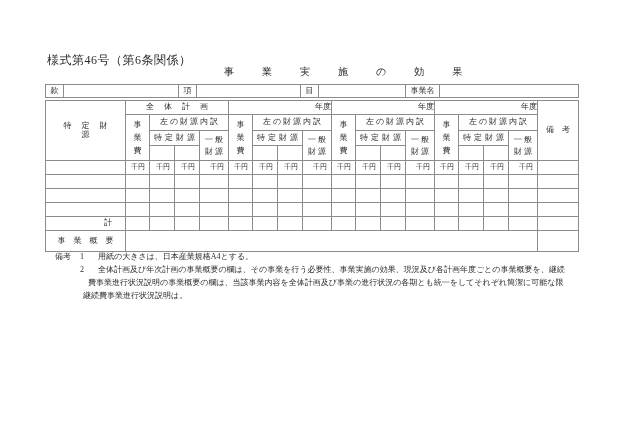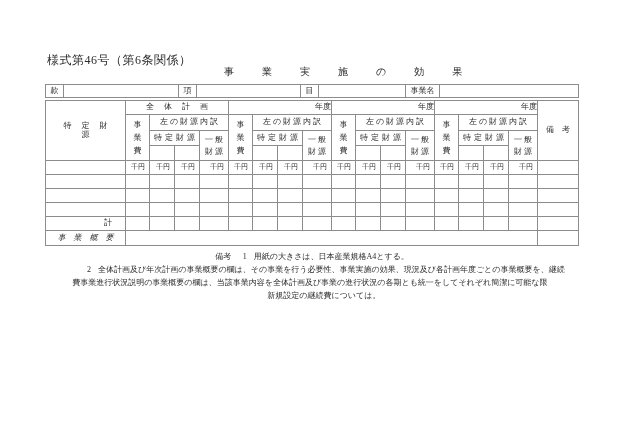--- a/index.html
+++ b/index.html
@@ -13,34 +13,34 @@
   }
   .content{position:absolute;left:45px;top:0;width:535px;}
   .form-number{position:absolute;left:2px;top:52px;font-size:12px;letter-spacing:0.5px;white-space:nowrap;}
   .doc-title{position:absolute;left:179px;top:65px;font-size:10px;letter-spacing:28px;white-space:nowrap;}
   table{border-collapse:collapse;table-layout:fixed;width:533px;}
   td{border:1px solid #8c8c8c;padding:0;font-size:8px;text-align:center;vertical-align:middle;overflow:hidden;line-height:1.1;}
   .top-table{position:absolute;left:0;top:84px;}
   .top-table tr{height:13px;}
   .main-table{position:absolute;left:0;top:100px;}
   tr.rA{height:14px;} tr.rB{height:16px;} tr.rC{height:15px;} tr.rD{height:15px;}
-  tr.rU{height:14px;} tr.rData{height:14px;} tr.rTotal{height:14px;} tr.rSum{height:15px;font-style:italic;}
+  tr.rU{height:14px;} tr.rData{height:14px;} tr.rTotal{height:14px;} tr.rSum{height:21px;}
   .ls10{letter-spacing:10px;padding-left:10px;}
   .ls8{letter-spacing:8px;padding-left:8px;}
   .ls3{letter-spacing:3px;padding-left:3px;}
   .ls2{letter-spacing:2px;padding-left:2px;}
   .yr{text-align:right;}
   .vc .vtext{width:10px;margin:0 auto;word-break:break-all;line-height:13px;text-align:center;}
   .gen div{line-height:12px;letter-spacing:2px;padding-left:2px;}
   .unit{text-align:right;padding-right:4px;font-size:7px;}
   .total-cell{text-align:center;padding-left:45px;}
-  .notes{position:absolute;left:10px;top:250px;font-size:8px;line-height:13px;white-space:nowrap;text-align:center;}
+  .notes{position:absolute;left:10px;top:250px;font-size:8px;line-height:13px;white-space:nowrap;}
   .note-row .note-label{display:inline-block;width:25px;}
   .note-row .note-num{display:inline-block;width:18px;}
-  .cont1{}
+  .cont1{margin-left:33px;}
   .cont2{margin-left:28px;}
 </style>
 </head>
 <body>
 
 <div class="page">
   <div class="content">
 
     <div class="form-number">様式第46号（第6条関係）</div>
     <div class="doc-title">事業実施の効果</div>
@@ -259,17 +259,17 @@
       </table>
 
     <div class="notes">
       <div class="note-row">
         <span class="note-label">備考</span><span class="note-num">1</span><span>用紙の大きさは、日本産業規格A4とする。</span>
       </div>
       <div class="note-row">
         <span class="note-label"></span><span class="note-num">2</span><span>全体計画及び年次計画の事業概要の欄は、その事業を行う必要性、事業実施の効果、現況及び各計画年度ごとの事業概要を、継続</span>
       </div>
       <div class="cont1">費事業進行状況説明の事業概要の欄は、当該事業内容を全体計画及び事業の進行状況の各期とも統一をしてそれぞれ簡潔に可能な限</div>
-      <div class="cont2">新規設定の継続費については。</div>
+      <div class="cont2">継続費事業進行状況説明は。</div>
     </div>
 
   </div>
 </div>
 
 </body></html>

